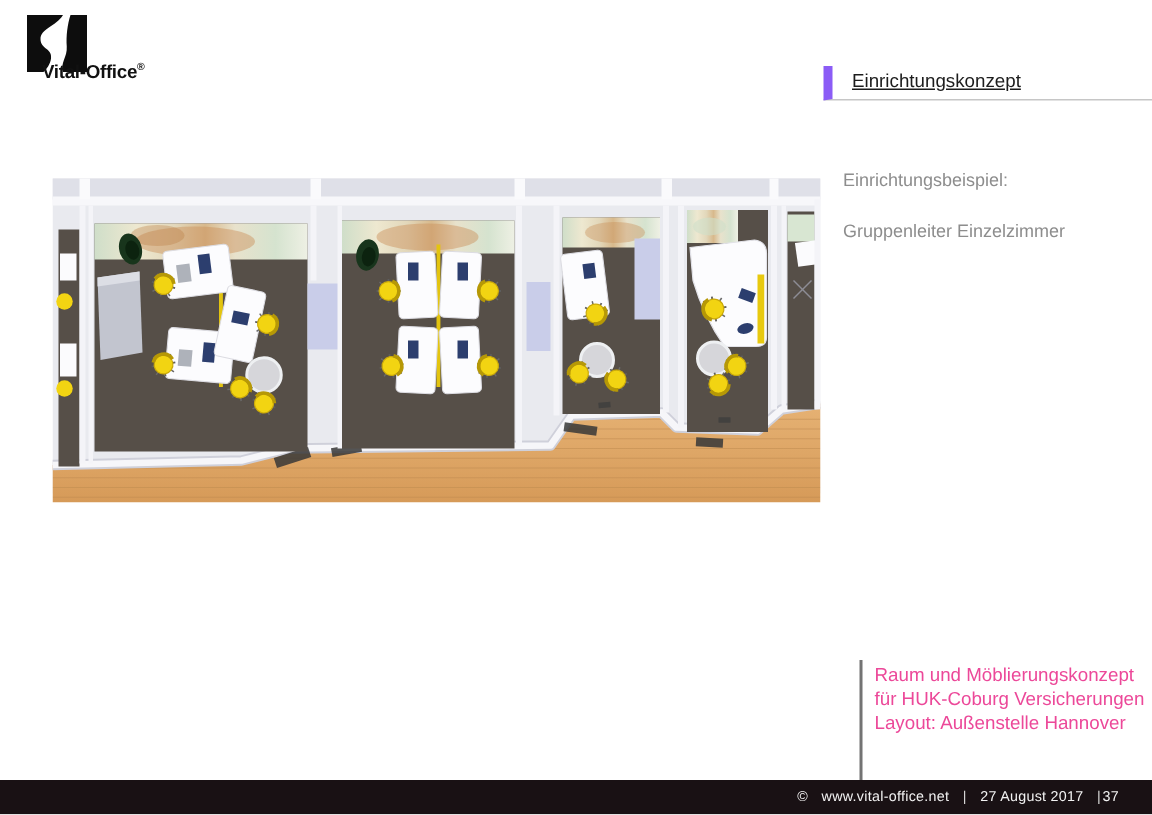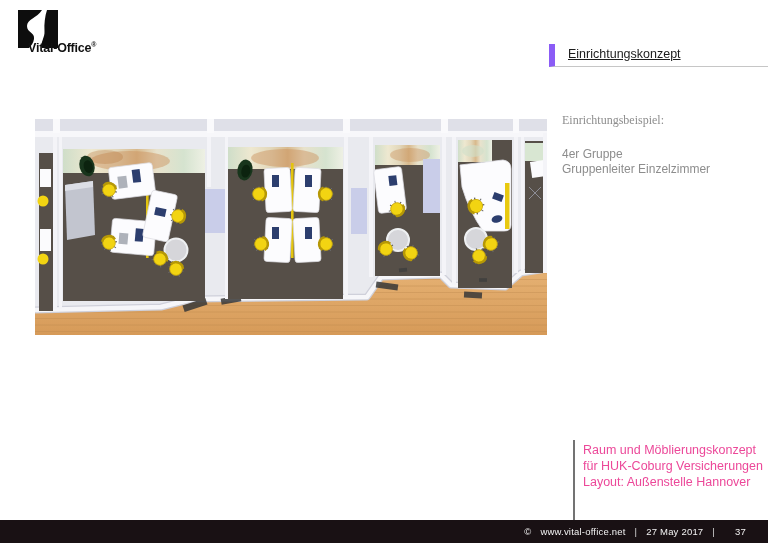--- a/index.html
+++ b/index.html
@@ -18,35 +18,35 @@
 
   
   .header-block{position:absolute;left:549px;top:44px;width:242px;
                 border-left:6px solid #8b5cf6;border-bottom:1px solid #c6c6c6;
                 padding:2px 0 3px 13px;box-sizing:border-box;
                 font-size:12.5px;line-height:16.5px;color:#1c1c1c;text-decoration:underline;}
 
   
   .example-block{position:absolute;left:562px;top:113px;width:200px;
                  font-size:12px;line-height:15.5px;color:#8d8d8d;}
-  .example-block .ex-title{margin-bottom:18px;font-family:Liberation Serif, serif;}
+  .example-block .ex-title{margin-bottom:18px;}
 
   
   .project-block{position:absolute;left:573px;top:440px;width:215px;height:81px;
                  border-left:2px solid #737373;padding:2px 0 0 8px;box-sizing:border-box;
                  font-size:12.5px;line-height:16px;color:#ec4899;}
 
   
   .footer{position:absolute;left:0;top:520px;width:768px;height:23px;background:#191114;
           display:flex;align-items:center;justify-content:flex-end;
           padding-right:22px;box-sizing:border-box;
           font-size:9.5px;color:#f2f2f2;letter-spacing:0.2px;}
   .footer span{margin-left:9px;}
   .footer .sep{color:#d8d8d8;}
-  .footer .pnum{margin-left:20px;}
+  .footer .pnum{margin-left:1px;}
 </style>
 </head>
 <body>
 
 <div class="slide">
 
   <div class="logo">
     <svg width="40" height="38" viewBox="0 0 40 38">
       <rect x="0" y="0" width="40" height="38" fill="#0d0d0d"></rect>
       <path d="M 24,0 C 19,8 9,9 9,16 C 9,23 17,22 16,29 C 15.5,33 13,36 11,38
@@ -246,33 +246,32 @@
     </g>
   </svg>
 
   <div class="header-block">
     <div>Einrichtungskonzept</div>
   </div>
 
   <div class="example-block">
     <div class="ex-title">Einrichtungsbeispiel:</div>
     <div class="ex-items">
-      <div>4er Gruppe</div>
       <div>Gruppenleiter Einzelzimmer</div>
     </div>
   </div>
 
   <div class="project-block">
     <div>Raum und Möblierungskonzept</div>
     <div>für HUK-Coburg Versicherungen</div>
     <div>Layout: Außenstelle Hannover</div>
   </div>
 
   <div class="footer">
     <span>©</span>
     <span>www.vital-office.net</span>
     <span class="sep">|</span>
-    <span>27 May 2017</span>
+    <span>27 August 2017</span>
     <span class="sep">|</span>
     <span class="pnum">37</span>
   </div>
 
 </div>
 
 </body></html>

